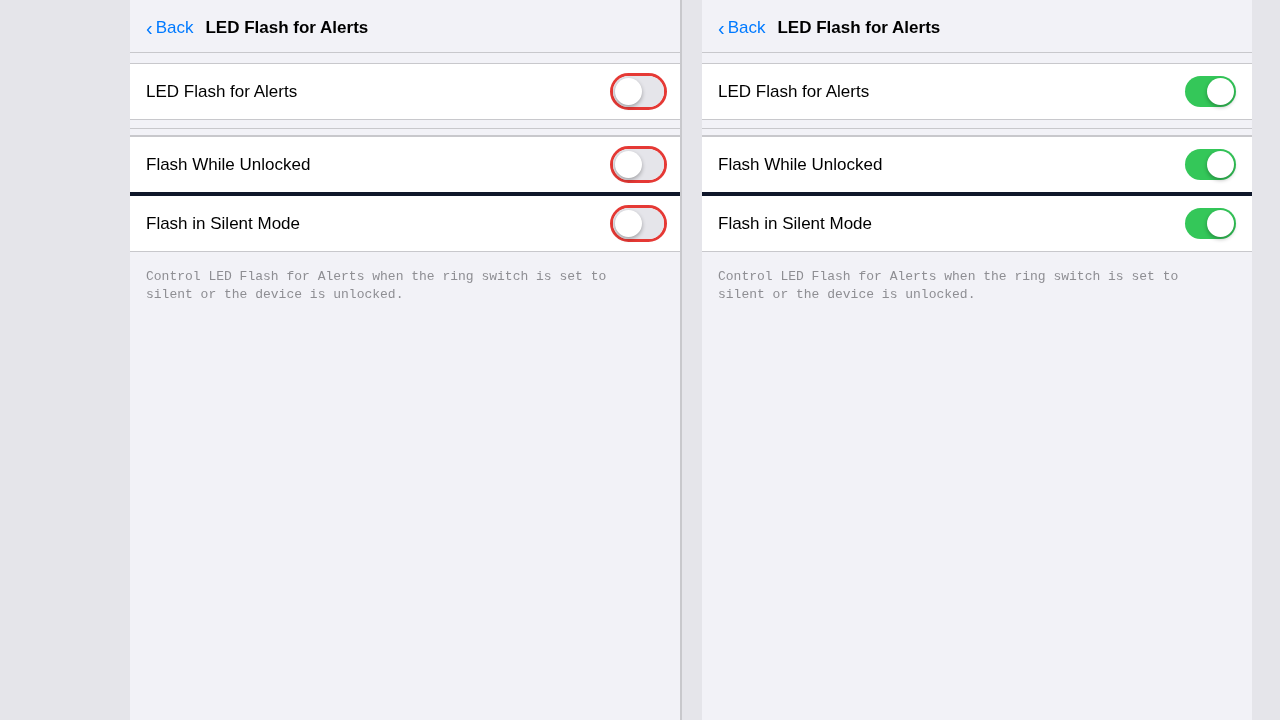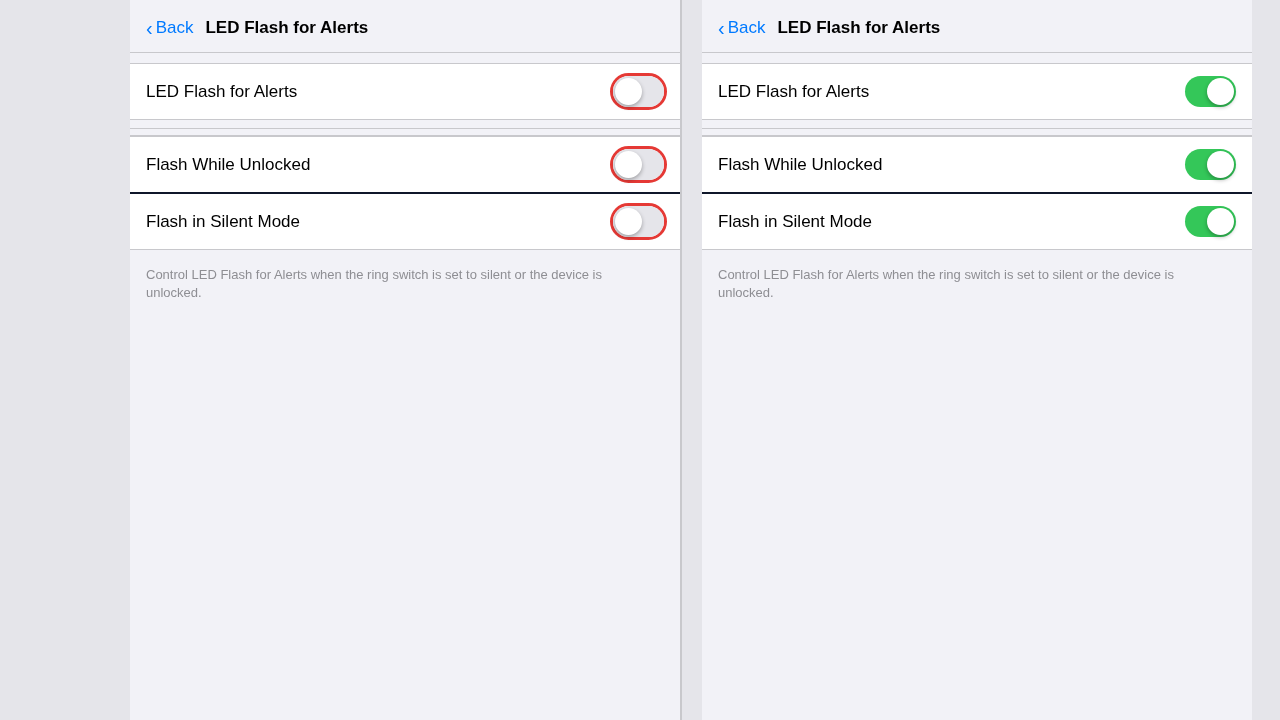--- a/index.html
+++ b/index.html
@@ -66,21 +66,21 @@
       border-top: 1px solid #c8c8cc;
       border-bottom: 1px solid #c8c8cc;
     }
 
     .settings-row {
       display: flex;
       align-items: center;
       justify-content: space-between;
       padding: 12px 16px;
       min-height: 44px;
-      border-bottom: 2px solid #0f172a;
+      border-bottom: 4px solid #0f172a;
     }
 
     .settings-row:last-child {
       border-bottom: none;
     }
 
     .row-label {
       font-size: 17px;
       color: #000;
     }
@@ -129,20 +129,21 @@
     .toggle-highlight {
       outline: 3px solid #e53935;
       border-radius: 18px;
     }
 
     .description-text {
       padding: 8px 32px 12px 16px;
       font-size: 13px;
       color: #8e8e93;
       line-height: 1.4;
+      font-family: Liberation Mono, monospace;
     }
 
     .separator-row {
       background: #f2f2f7;
       height: 8px;
       border-top: 1px solid #c8c8cc;
       border-bottom: 1px solid #c8c8cc;
     }
 
     .divider {

